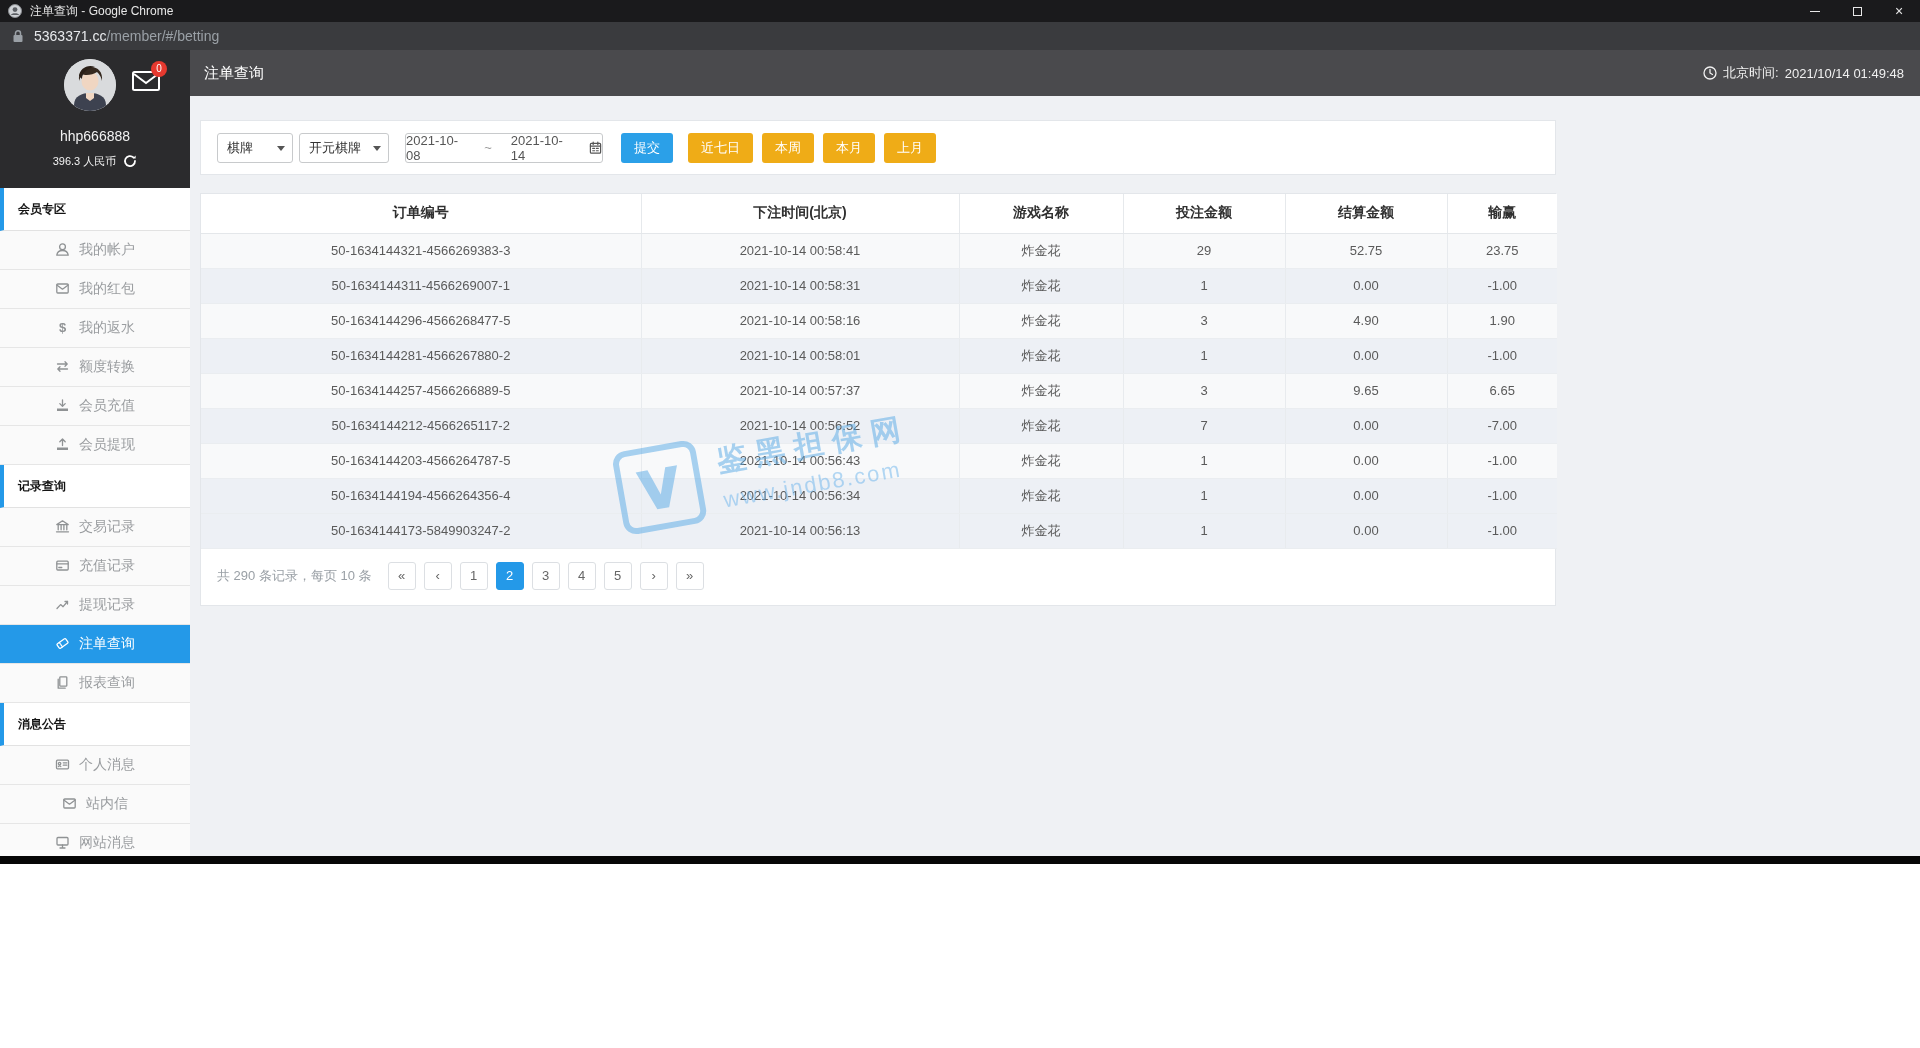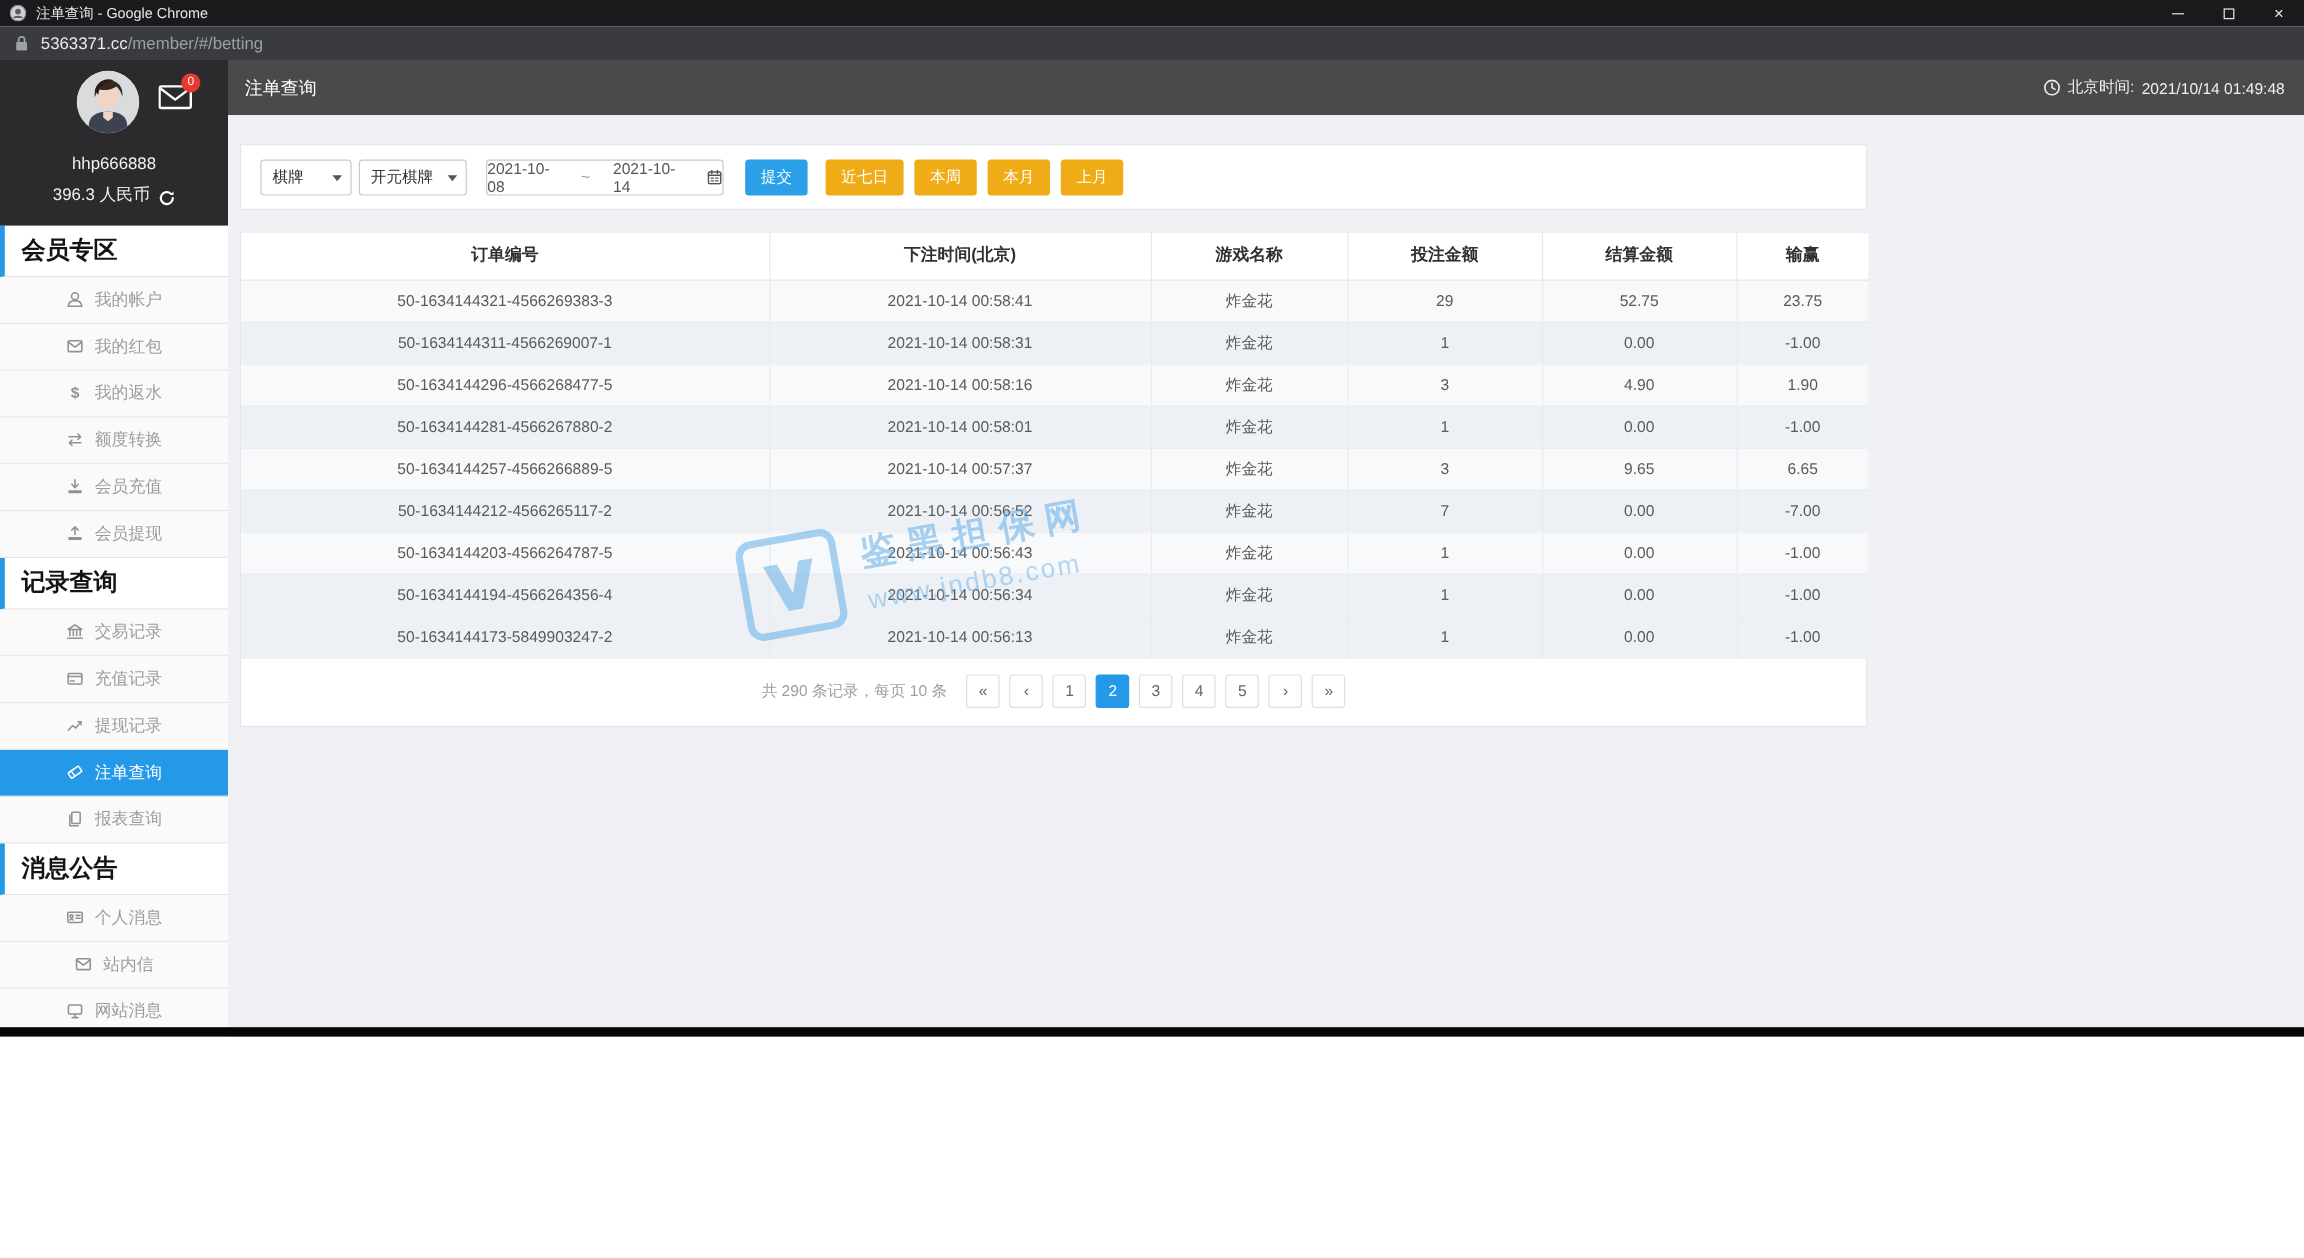--- a/index.html
+++ b/index.html
@@ -23,25 +23,25 @@
   
   .app { display:flex; height:990px; }
 
   
   .sidebar { width:190px; display:flex; flex-direction:column; background:#fcfcfc; }
   .userpanel { position:relative; height:138px; background:#2b2b2d; flex:none; }
   .avatar { position:absolute; left:64px; top:9px; width:52px; height:52px; border-radius:50%; overflow:hidden; background:#d9dbdd; }
   .mail-btn { position:absolute; left:132px; top:20px; width:28px; height:22px; cursor:pointer; }
   .mail-badge { position:absolute; left:151px; top:11px; min-width:16px; height:16px; border-radius:8px; background:#e6392f; color:#fff; font-size:10px; line-height:16px; text-align:center; padding:0 3px; }
   .user-name { position:absolute; top:78px; width:100%; text-align:center; color:#f2f2f2; font-size:14px; }
-  .user-balance { position:absolute; top:104px; width:100%; display:flex; justify-content:center; align-items:flex-end; gap:7px; color:#f2f2f2; font-size:14px; }
+  .user-balance { position:absolute; top:104px; width:100%; display:flex; justify-content:center; align-items:flex-start; gap:7px; color:#f2f2f2; font-size:11px; }
   .refresh-ic { width:14px; height:14px; cursor:pointer; }
 
   .menu { flex:none; }
-  .menu-section-title { height:43px; line-height:42px; background:#fff; border-left:4px solid #2499e8; border-bottom:1px solid #e2e2e2; font-size:20px; font-weight:bold; color:#141414; padding-left:14px; }
+  .menu-section-title { height:43px; line-height:42px; background:#fff; border-left:4px solid #2499e8; border-bottom:1px solid #e2e2e2; font-size:12px; font-weight:bold; color:#141414; padding-left:14px; }
   .menu-item { height:39px; display:flex; align-items:center; justify-content:center; gap:8px; background:#fafafa; border-bottom:1px solid #e6e6e6; color:#9a9da0; font-size:14px; cursor:pointer; }
   .menu-item .mi-icon { width:16px; height:16px; display:inline-flex; color:#8f9294; }
   .menu-item.active { background:#2499e8; color:#fff; }
   .menu-item.active .mi-icon { color:#fff; }
   .sidebar-fill { flex:1; background:#d3d3d3; border-top:1px solid #c4c4c4; }
 
   
   .main { flex:1; display:flex; flex-direction:column; min-width:0; }
   .pagehead { height:46px; background:#4a4a4d; display:flex; align-items:center; flex:none; }
   .pagehead-title { color:#fff; font-size:15px; padding-left:14px; }
@@ -64,21 +64,21 @@
 
   
   .table-card { margin:18px 0 0 10px; width:1356px; background:#fff; border:1px solid #e3e6ea; }
   table.records { width:100%; border-collapse:collapse; table-layout:fixed; }
   table.records th { height:39px; font-size:14px; font-weight:600; color:#303030; border-right:1px solid #e6e9ec; border-bottom:1px solid #e4e7ea; background:#fff; }
   table.records td { height:35px; font-size:13px; color:#5a5a5a; text-align:center; border-right:1px solid #e8ebee; border-bottom:1px solid #eaedf0; }
   table.records th:last-child, table.records td:last-child { border-right:none; }
   table.records tr.alt td { background:#edf0f5; }
   table.records tr.base td { background:#f8f9fa; }
 
-  .pagination { display:flex; align-items:center; justify-content:center; gap:8px; padding:13px 16px 15px; }
+  .pagination { display:flex; align-items:center; justify-content:flex-start; gap:8px; padding:13px 16px 15px; }
   .pg-summary { font-size:13px; color:#9aa0a6; margin-right:8px; }
   .pg-btn { min-width:28px; height:28px; border:1px solid #dcdfe3; border-radius:3px; background:#fff; color:#666; font-size:13px; display:flex; align-items:center; justify-content:center; cursor:pointer; font-family:inherit; }
   .pg-btn.active { background:#2499e8; border-color:#2499e8; color:#fff; }
 
   
   .watermark { position:absolute; left:425px; top:330px; display:flex; align-items:center; gap:18px; opacity:.5; transform:rotate(-10deg); pointer-events:none; }
   .wm-logo { width:86px; height:86px; color:#57a9e6; }
   .wm-line1 { font-size:30px; font-weight:bold; color:#57a9e6; letter-spacing:9px; }
   .wm-line2 { font-size:22px; color:#6cb4ec; letter-spacing:2px; margin-top:6px; }
 

